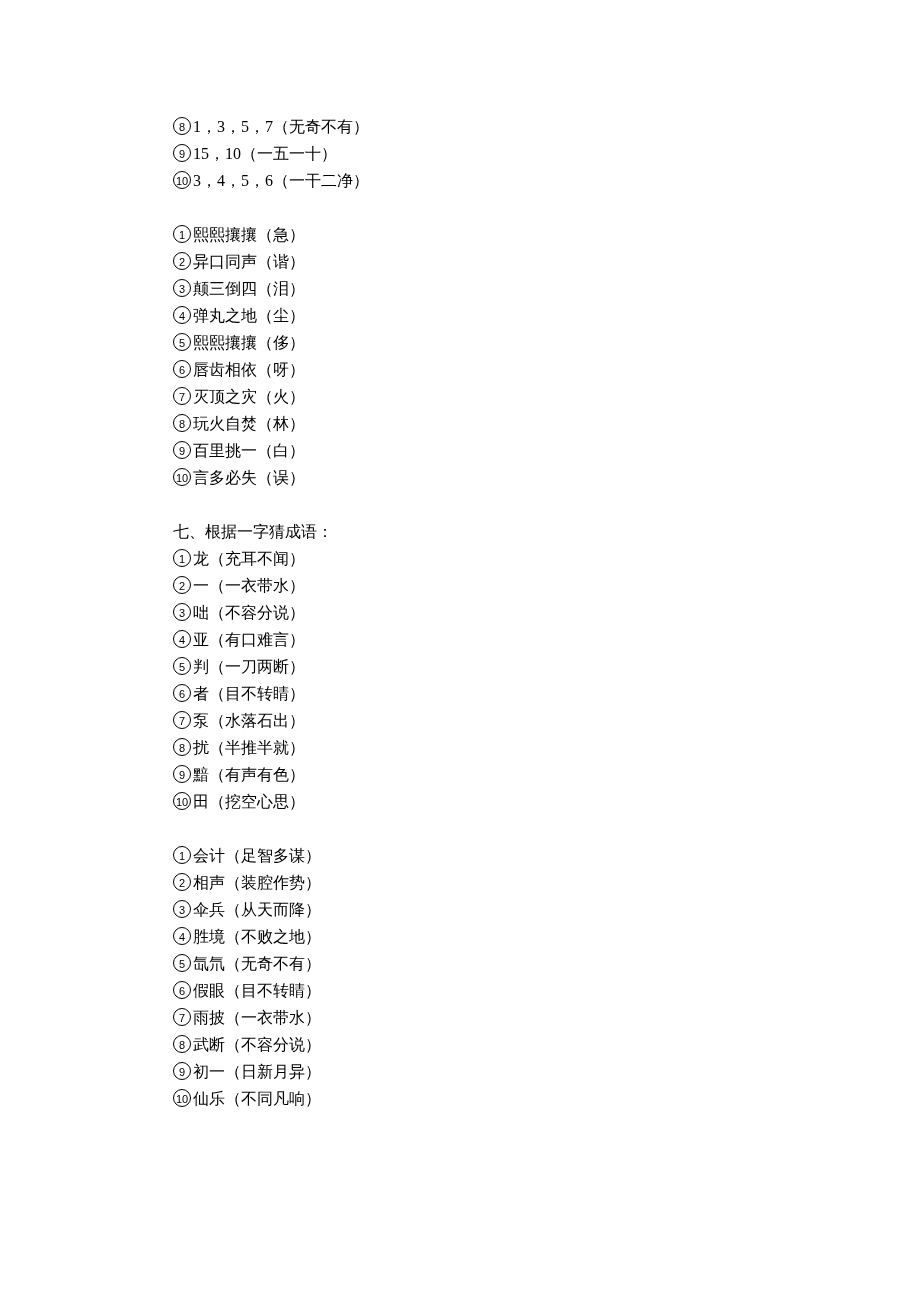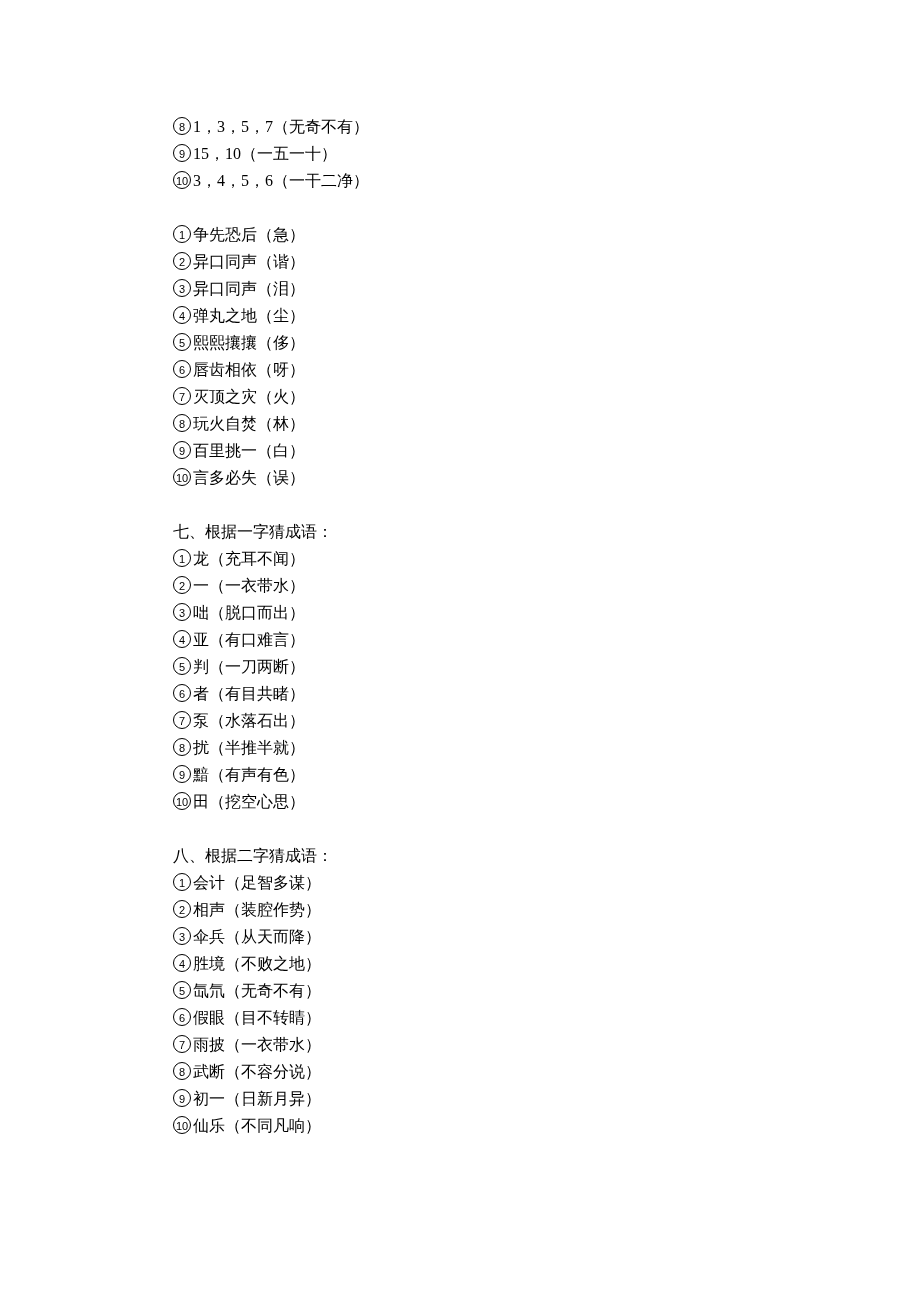--- a/index.html
+++ b/index.html
@@ -60,29 +60,29 @@
   </div>
   <div class="line">
     <span class="num">10</span>
     <span>3，4，5，6（一干二净）</span>
   </div>
 
   <div class="spacer"></div>
 
   <div class="line">
       <span class="num">1</span>
-      <span>争先恐后（急）</span>
+      <span>熙熙攘攘（急）</span>
     </div>
   <div class="line">
       <span class="num">2</span>
       <span>异口同声（谐）</span>
     </div>
   <div class="line">
       <span class="num">3</span>
-      <span>异口同声（泪）</span>
+      <span>颠三倒四（泪）</span>
     </div>
   <div class="line">
       <span class="num">4</span>
       <span>弹丸之地（尘）</span>
     </div>
   <div class="line">
       <span class="num">5</span>
       <span>熙熙攘攘（侈）</span>
     </div>
   <div class="line">
@@ -114,56 +114,53 @@
   <div class="line">
       <span class="num">1</span>
       <span>龙（充耳不闻）</span>
     </div>
   <div class="line">
       <span class="num">2</span>
       <span>一（一衣带水）</span>
     </div>
   <div class="line">
       <span class="num">3</span>
-      <span>咄（脱口而出）</span>
+      <span>咄（不容分说）</span>
     </div>
   <div class="line">
       <span class="num">4</span>
       <span>亚（有口难言）</span>
     </div>
   <div class="line">
       <span class="num">5</span>
       <span>判（一刀两断）</span>
     </div>
   <div class="line">
       <span class="num">6</span>
-      <span>者（有目共睹）</span>
+      <span>者（目不转睛）</span>
     </div>
   <div class="line">
       <span class="num">7</span>
       <span>泵（水落石出）</span>
     </div>
   <div class="line">
       <span class="num">8</span>
       <span>扰（半推半就）</span>
     </div>
   <div class="line">
       <span class="num">9</span>
       <span>黯（有声有色）</span>
     </div>
   <div class="line">
       <span class="num">10</span>
       <span>田（挖空心思）</span>
     </div>
 
   <div class="spacer"></div>
 
-  <div class="line heading">
-    <span>八、根据二字猜成语：</span>
-  </div>
   <div class="line">
       <span class="num">1</span>
       <span>会计（足智多谋）</span>
     </div>
   <div class="line">
       <span class="num">2</span>
       <span>相声（装腔作势）</span>
     </div>
   <div class="line">
       <span class="num">3</span>

